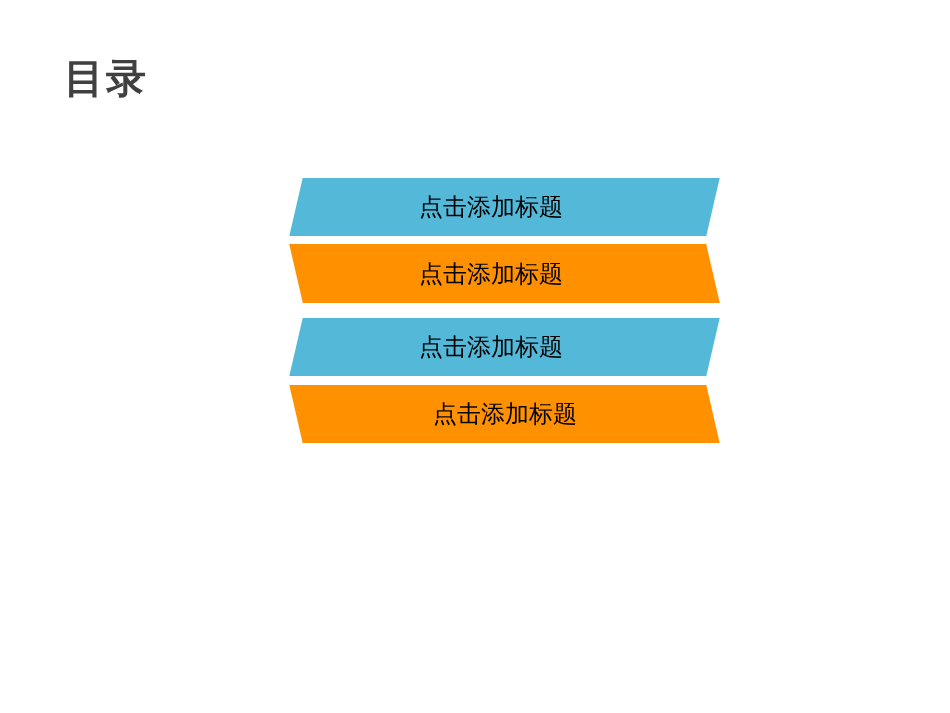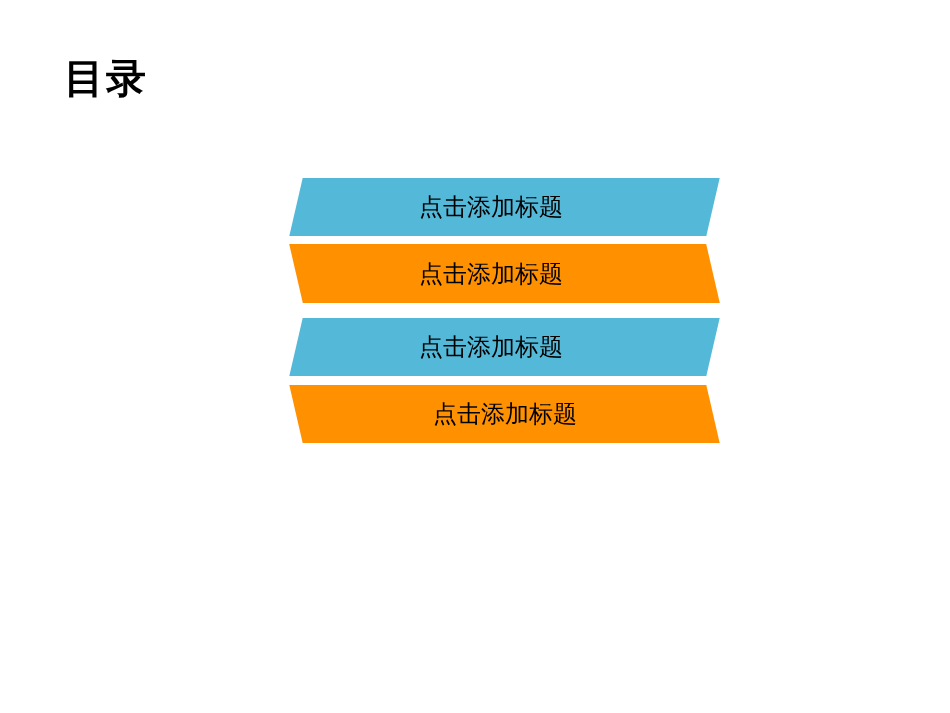--- a/index.html
+++ b/index.html
@@ -18,21 +18,21 @@
     overflow: hidden;
   }
   .slide-title {
     position: absolute;
     left: 64px;
     top: 56px;
     margin: 0;
     font-size: 40px;
     line-height: 1.1;
     font-weight: 700;
-    color: #000000;
+    color: #404040;
     letter-spacing: 2px;
   }
   .toc {
     position: absolute;
     left: 0;
     top: 0;
     width: 100%;
     height: 100%;
   }
   .banner {

